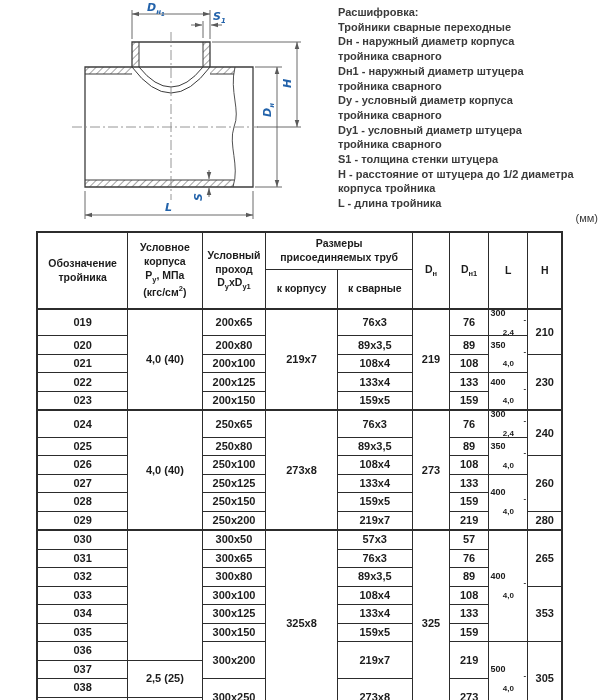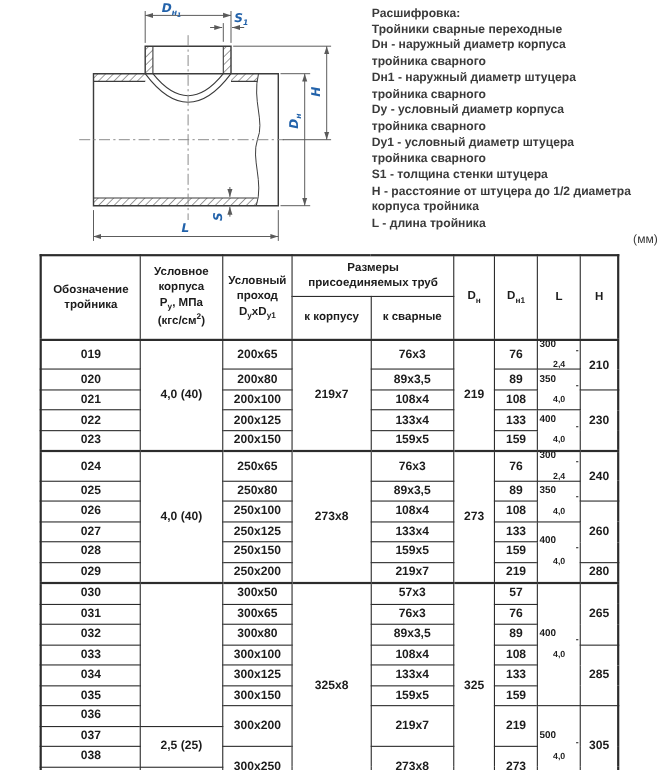--- a/index.html
+++ b/index.html
@@ -273,21 +273,21 @@
           <td>032</td>
           <td>300x80</td>
           <td>89x3,5</td>
           <td>89</td>
         </tr>
         <tr>
           <td>033</td>
           <td>300x100</td>
           <td>108x4</td>
           <td>108</td>
-          <td rowspan="3">285</td>
+          <td rowspan="3">353</td>
         </tr>
         <tr>
           <td>034</td>
           <td>300x125</td>
           <td>133x4</td>
           <td>133</td>
         </tr>
         <tr>
           <td>035</td>
           <td>300x150</td>

